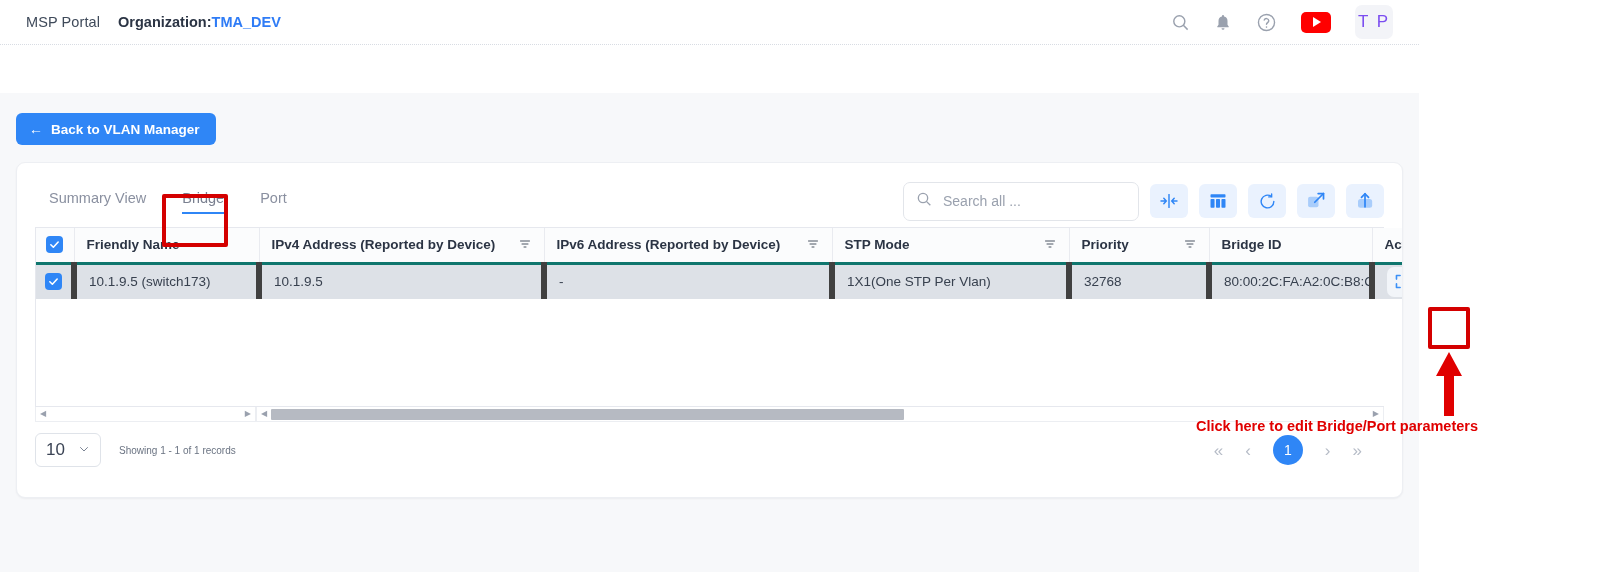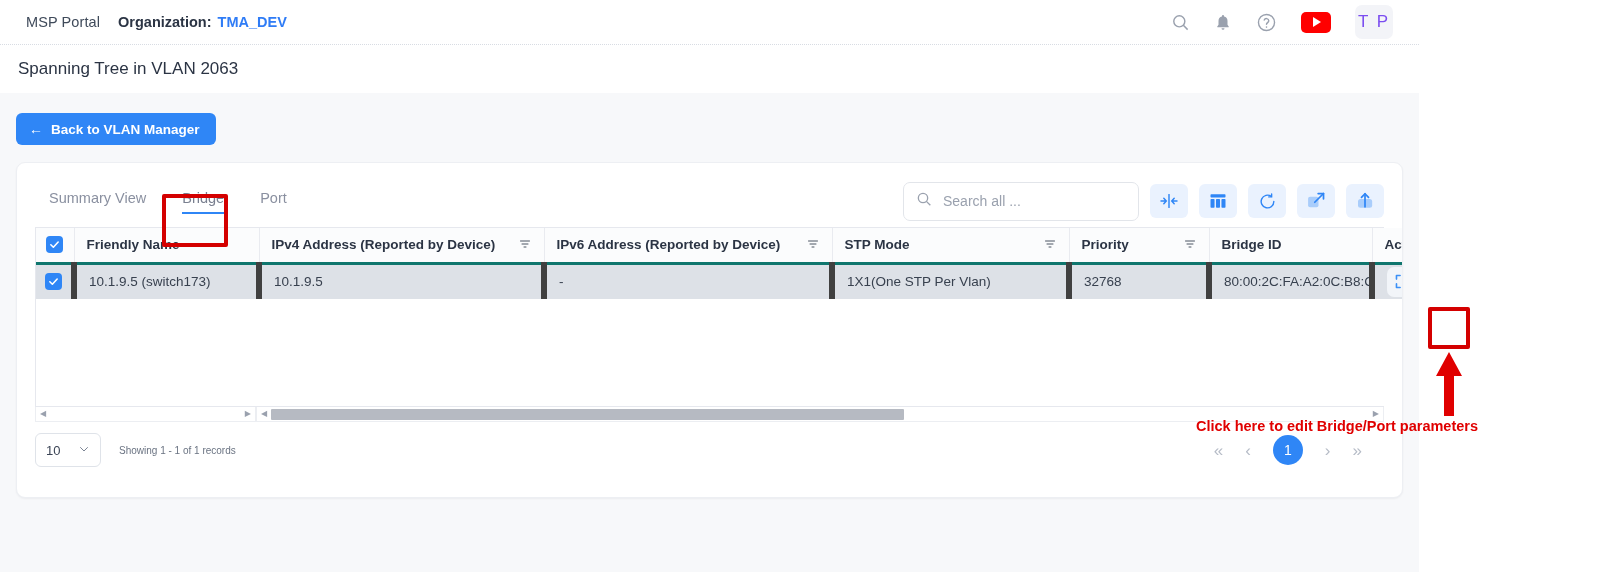--- a/index.html
+++ b/index.html
@@ -15,21 +15,21 @@
   
   .topbar {
     height: 45px; width: 100%;
     display: flex; align-items: center;
     background: #ffffff;
     border-bottom: 1px dotted #d8dce3;
     padding: 0 18px 0 0;
   }
   .topbar-left { display:flex; align-items:center; gap: 18px; padding-left: 26px; }
   .brand { font-size: 14.5px; color:#3f4a5a; font-weight: 400; letter-spacing:.1px; }
-  .org-wrap { display:flex; align-items:baseline; gap:6px; }
+  .org-wrap { display:flex; align-items:baseline; }
   .org-label { font-size: 14.5px; color:#2b3444; font-weight: 700; }
   .org-value { font-size: 14.5px; color:#2f7cf6; font-weight: 700; }
   .topbar-right { margin-left:auto; display:flex; align-items:center; gap: 24px; padding-right: 8px;}
   .ticon { color:#9aa1ae; display:flex; align-items:center; justify-content:center; cursor:pointer; }
   .yt {
     width: 30px; height: 21px; border-radius: 5px; background:#ff0000;
     display:flex; align-items:center; justify-content:center;
   }
   .yt-tri {
     width:0;height:0;border-left:8px solid #ffffff;
@@ -156,21 +156,21 @@
   .sb-track { position:absolute; left: 14px; right: 14px; height: 11px; top:2px; }
   .sb-thumb { position:absolute; left: 0; width: 633px; height: 11px; background:#b6bac2; border-radius:1px; }
 
   
   .footer {
     display:flex; align-items:center; height: 56px; padding: 0 18px;
   }
   .pagesize {
     width: 66px; height: 34px; border:1px solid #dfe3e9; border-radius:6px;
     display:flex; align-items:center; justify-content:space-between;
-    padding: 0 10px; font-size: 13px; color:#3b4455; cursor:pointer; background:#fff;
+    padding: 0 10px; font-size: 17px; color:#3b4455; cursor:pointer; background:#fff;
   }
   .showing { margin-left: 18px; font-size: 10px; color:#6a7382; }
   .pager { margin-left:auto; display:flex; align-items:center; gap: 22px; padding-right: 22px; }
   .pg { color:#b6bcc7; font-size: 17px; cursor:pointer; line-height:1; }
   .pg-num {
     width: 30px; height: 30px; border-radius: 50%; background:#2f86f6; color:#fff;
     display:flex; align-items:center; justify-content:center; font-size: 14px; cursor:pointer;
   }
 
   
@@ -213,23 +213,20 @@
           <circle cx="12" cy="17.2" r="0.95" fill="#9aa1ae" stroke="none"></circle>
         </svg>
       </span>
       <span class="yt">
           <span class="yt-tri"></span>
         </span>
       <span class="avatar">T P</span>
     </div>
   </div>
 
-  <div class="title-bar">
-    <span class="page-title">Spanning Tree in VLAN 2063</span>
-  </div>
 
   <div class="body-area">
 
     <div class="back-row">
       <button class="btn-back">
         <span class="arrow">←</span>
         <span>Back to VLAN Manager</span>
       </button>
     </div>
 

